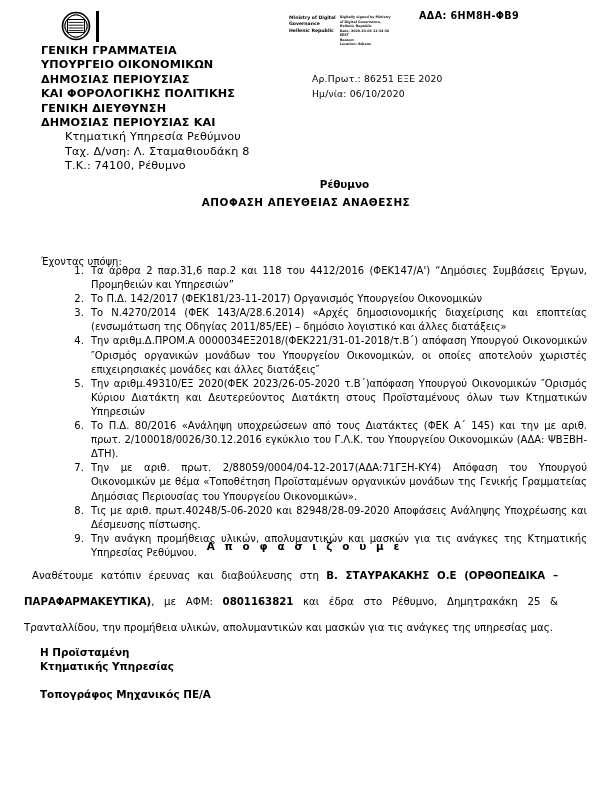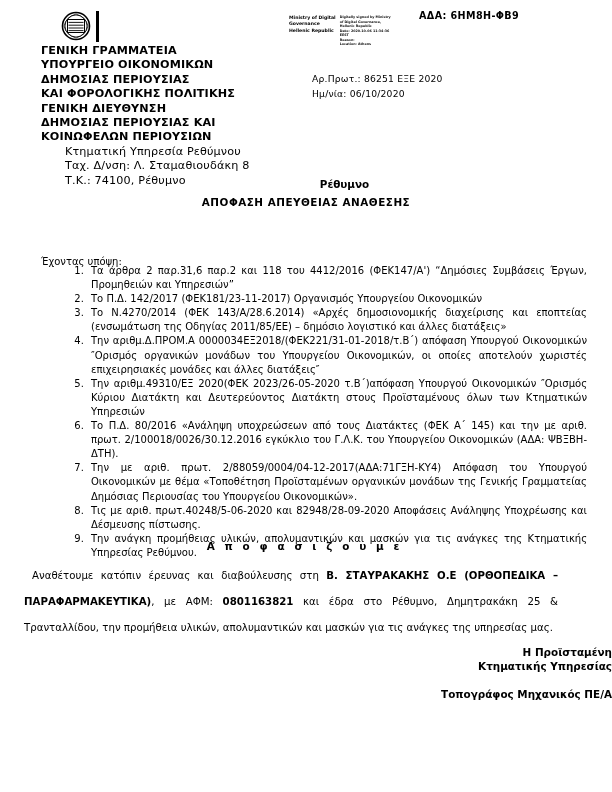--- a/index.html
+++ b/index.html
@@ -197,22 +197,22 @@
     text-indent: 8px;
   }
   .body-par b { font-weight: bold; }
 
   
   .sig {
     position: absolute;
     left: 0;
     top: 645px;
     width: 612px;
-    text-align: right;
-    padding-left: 32px;
+    text-align: left;
+    padding-left: 40px;
     box-sizing: border-box;
     font-size: 10.4px;
     font-weight: bold;
     line-height: 14px;
   }
   .sig .gap { height: 14px; }
 </style>
 </head>
 <body>
 
@@ -235,21 +235,20 @@
       <div class="emblem-bar"></div>
     </div>
 
     <div class="org-block" id="org-block">
         <div class="org-line bold">ΓΕΝΙΚΗ ΓΡΑΜΜΑΤΕΙΑ</div>
         <div class="org-line bold">ΥΠΟΥΡΓΕΙΟ ΟΙΚΟΝΟΜΙΚΩΝ</div>
         <div class="org-line bold">ΔΗΜΟΣΙΑΣ ΠΕΡΙΟΥΣΙΑΣ</div>
         <div class="org-line bold">ΚΑΙ ΦΟΡΟΛΟΓΙΚΗΣ ΠΟΛΙΤΙΚΗΣ</div>
         <div class="org-line bold">ΓΕΝΙΚΗ ΔΙΕΥΘΥΝΣΗ</div>
         <div class="org-line bold">ΔΗΜΟΣΙΑΣ ΠΕΡΙΟΥΣΙΑΣ ΚΑΙ</div>
-        <div class="org-line bold">ΚΟΙΝΩΦΕΛΩΝ ΠΕΡΙΟΥΣΙΩΝ</div>
         <div class="org-line plain">Κτηματική Υπηρεσία Ρεθύμνου</div>
         <div class="org-line plain">Ταχ. Δ/νση: Λ. Σταμαθιουδάκη 8</div>
         <div class="org-line plain"> Τ.Κ.: 74100, Ρέθυμνο</div>
       </div>
 
     <div class="stamp">
       <div class="stamp-left" id="stamp-left">
           <div>Ministry of Digital</div>
           <div>Governance</div>
           <div>Hellenic Republic</div>

